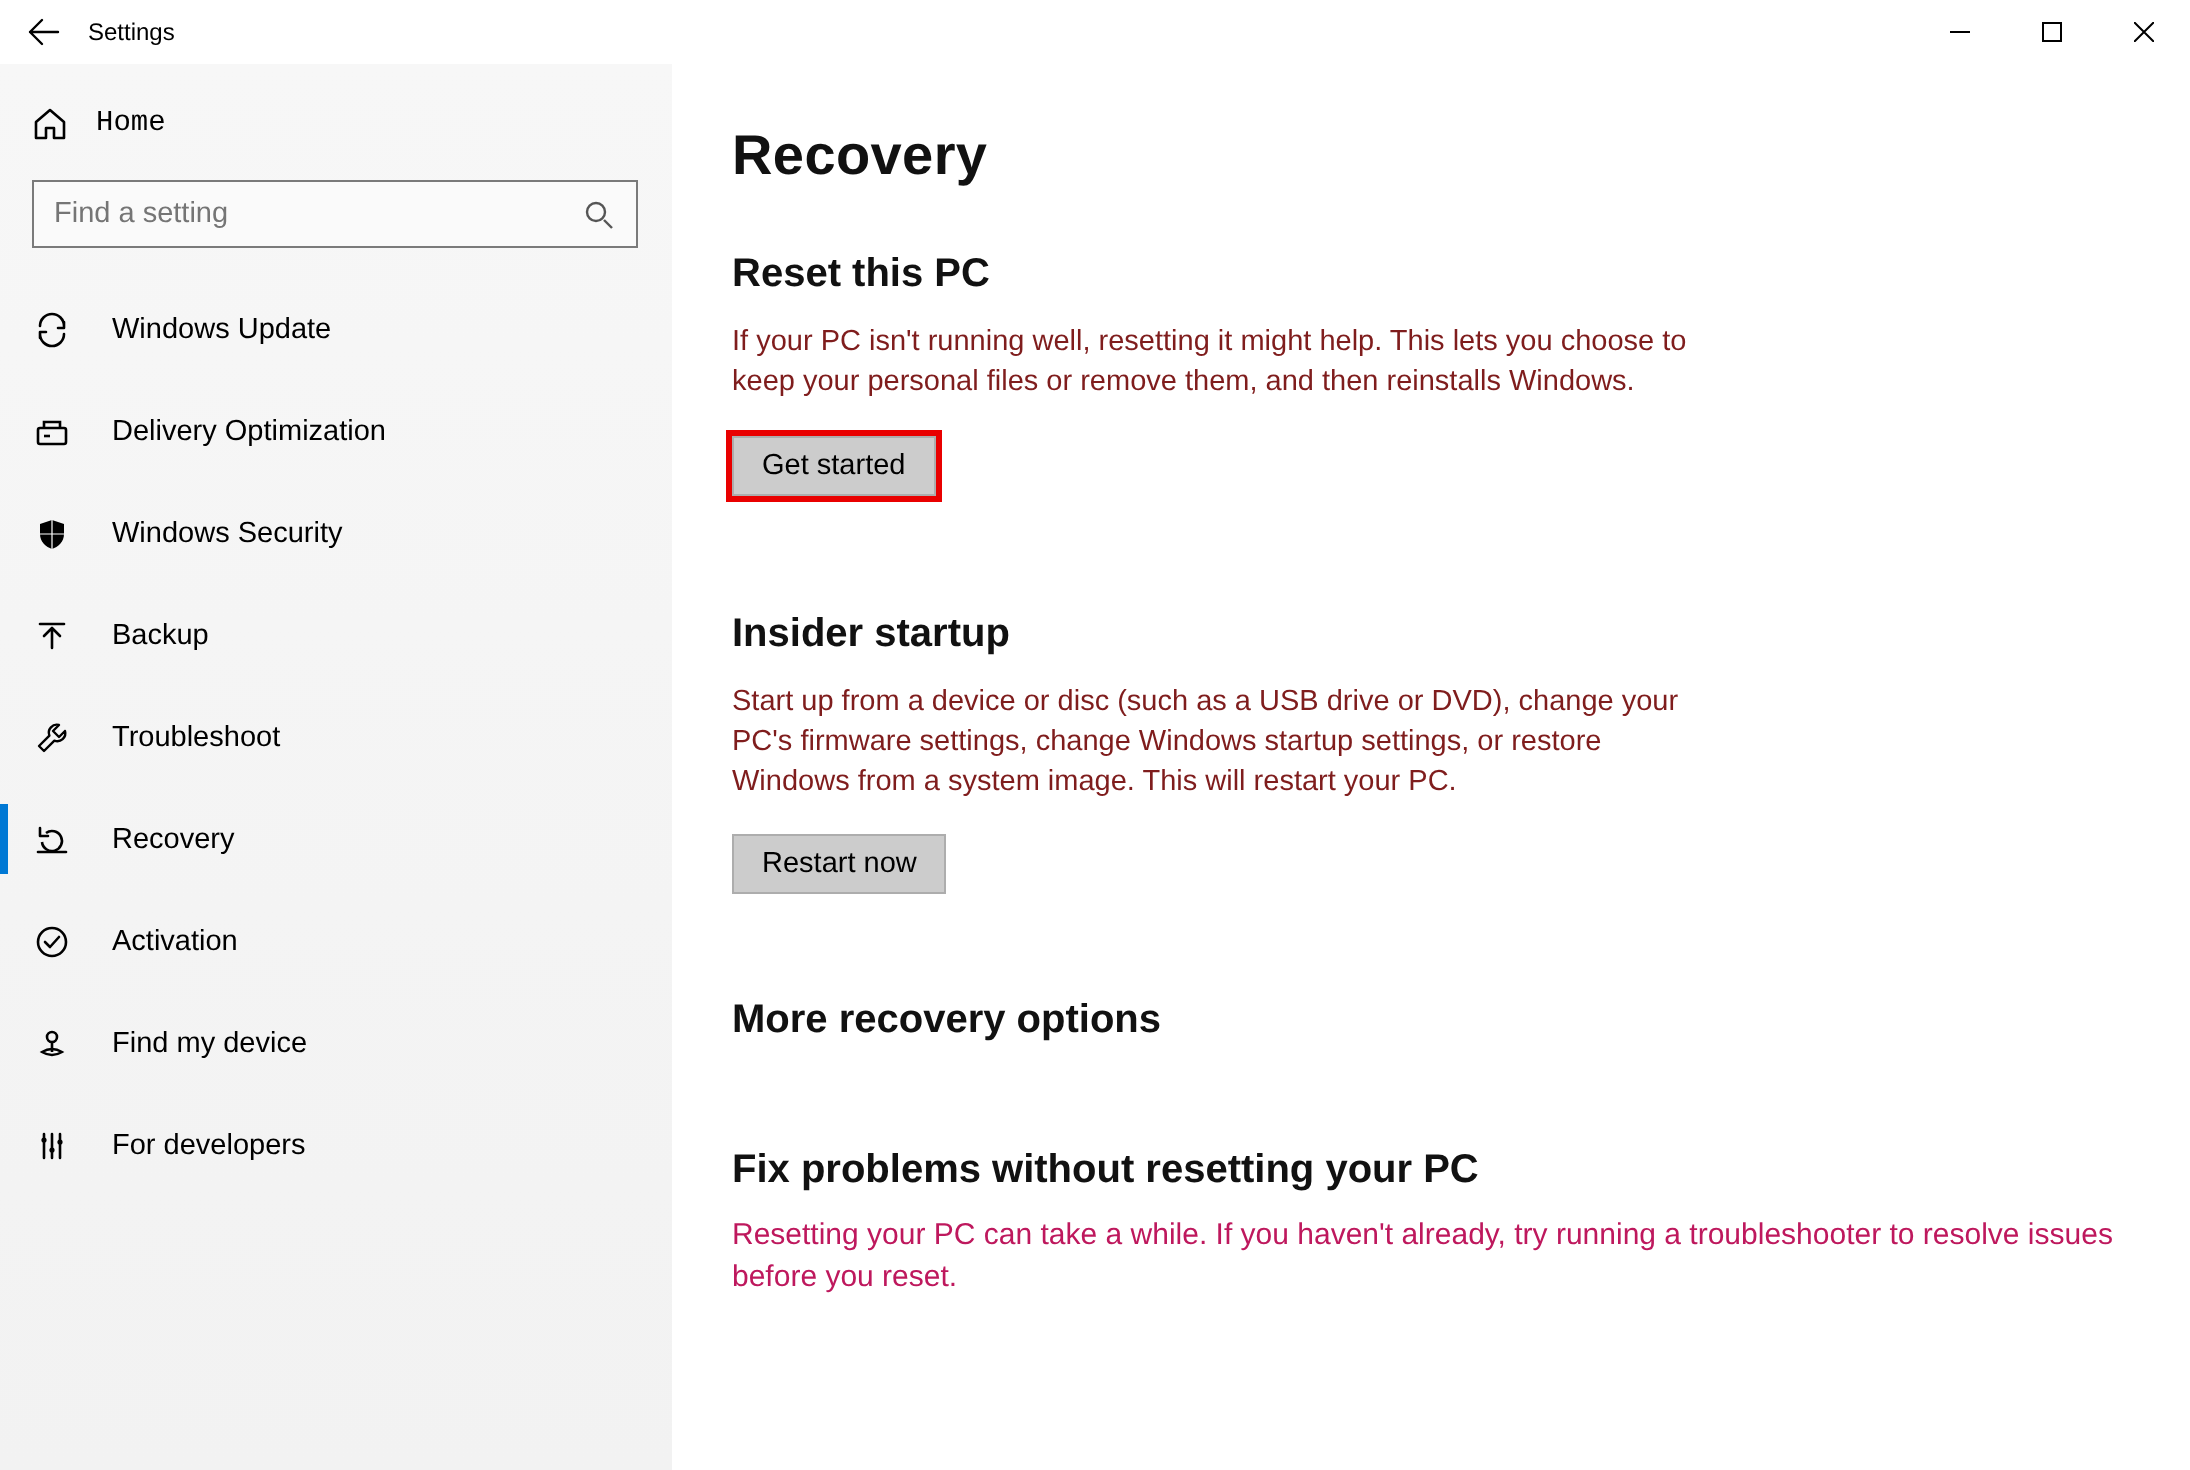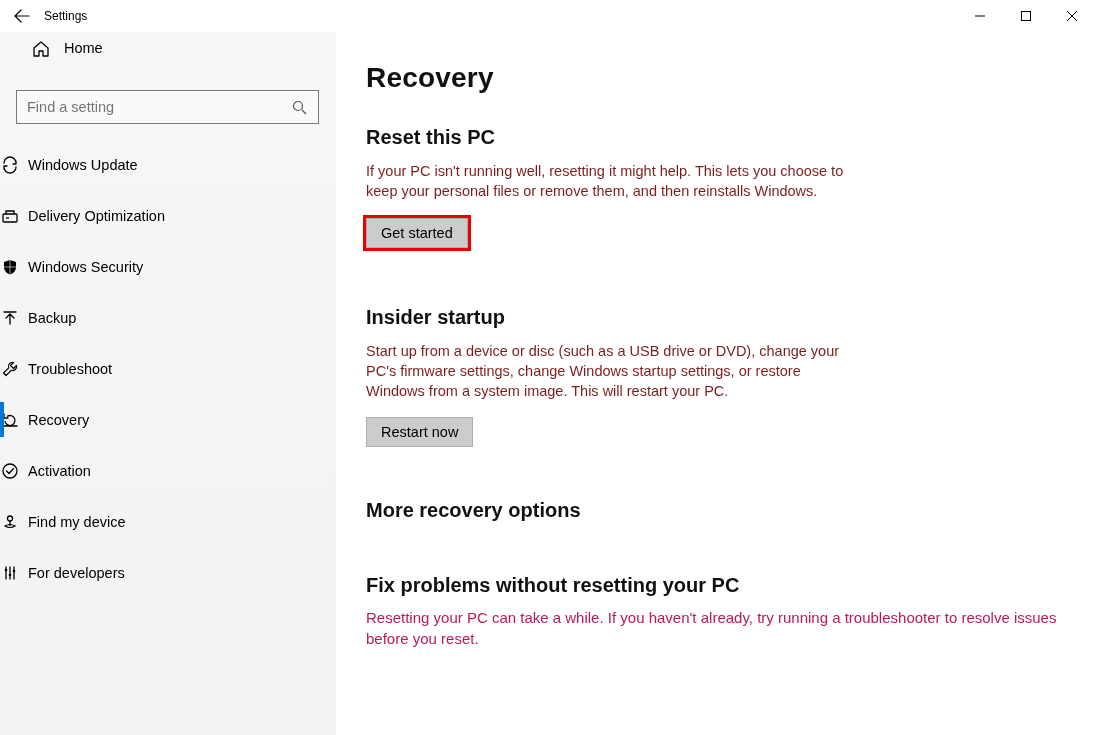--- a/index.html
+++ b/index.html
@@ -4,29 +4,29 @@
 <style>
   * { box-sizing: border-box; margin: 0; padding: 0; }
   html, body { width: 1095px; height: 735px; font-family: "Segoe UI", Arial, sans-serif; background: #ffffff; overflow: hidden; }
   .titlebar { height: 32px; display: flex; align-items: center; }
   .titlebar .back { width: 44px; display: flex; align-items: center; justify-content: center; height: 32px; cursor: default; }
   .titlebar .app-title { font-size: 12px; color: #000; padding-left: 0; }
   .titlebar .spacer { flex: 1; }
   .titlebar .win-btn { width: 46px; height: 32px; display: flex; align-items: center; justify-content: center; cursor: default; }
   .body { display: flex; height: calc(735px - 32px); }
   .sidebar { width: 336px; background: linear-gradient(180deg, #f7f7f7 0%, #f2f2f2 100%); padding-top: 8px; border-right: 1px solid rgba(0,0,0,0); }
-  .home-row { display: flex; height: 44px; padding-left: 32px; gap: 14px; cursor: default; }
+  .home-row { display: flex; align-items: center; height: 44px; padding-left: 16px; gap: 14px; cursor: default; font-family: Liberation Mono, monospace; }
   .home-row .icon { width: 18px; display: flex; }
   .home-row .label { font-size: 14.5px; color: #000; }
   .search-wrap { padding: 6px 16px 15px 16px; }
   .search { border: 1px solid #7a7a7a; background: #fafafa; height: 34px; display: flex; align-items: center; padding: 0 10px; }
   .search input { border: none; outline: none; background: transparent; flex: 1; font-size: 14.5px; color: #646464; font-family: inherit; }
   .search .mag { width: 18px; display:flex; align-items:center; justify-content:center; }
   .section-title { font-size: 14.5px; font-weight: 600; color: #222; padding: 26px 16px 10px 16px; }
-  .nav-item { display: flex; align-items: center; height: 51px; gap: 8px; cursor: default; position: relative; }
+  .nav-item { display: flex; align-items: center; height: 51px; padding-left: 16px; gap: 20px; cursor: default; position: relative; }
   .nav-item .icon { width: 20px; display: flex; align-items: center; justify-content: center; }
   .nav-item .label { font-size: 14.5px; color: #000; }
   .nav-item.selected::before { content: ""; position: absolute; left: 0; top: 8px; bottom: 8px; width: 4px; background: #0078d4; }
 
   .main { flex: 1; padding: 30px 24px 10px 30px; overflow: hidden; }
   .page-h1 { font-size: 28px; font-weight: 600; color: #111; letter-spacing: 0.2px; }
   .sec-h2 { font-size: 20px; font-weight: 600; color: #111; margin-top: 32px; }
   .sec-p { font-size: 14.5px; color: #7f1d1d; margin-top: 12px; max-width: 480px; line-height: 1.4; }
   .sec-p-wide { font-size: 15px; color: #be185d; margin-top: 10px; max-width: 720px; line-height: 1.4; }
   .btn { display: inline-block; background: #cccccc; border: 1px solid #adadad; color: #000; font-size: 14.5px; padding: 6px 14px; margin-top: 16px; cursor: default; font-family: inherit; }

